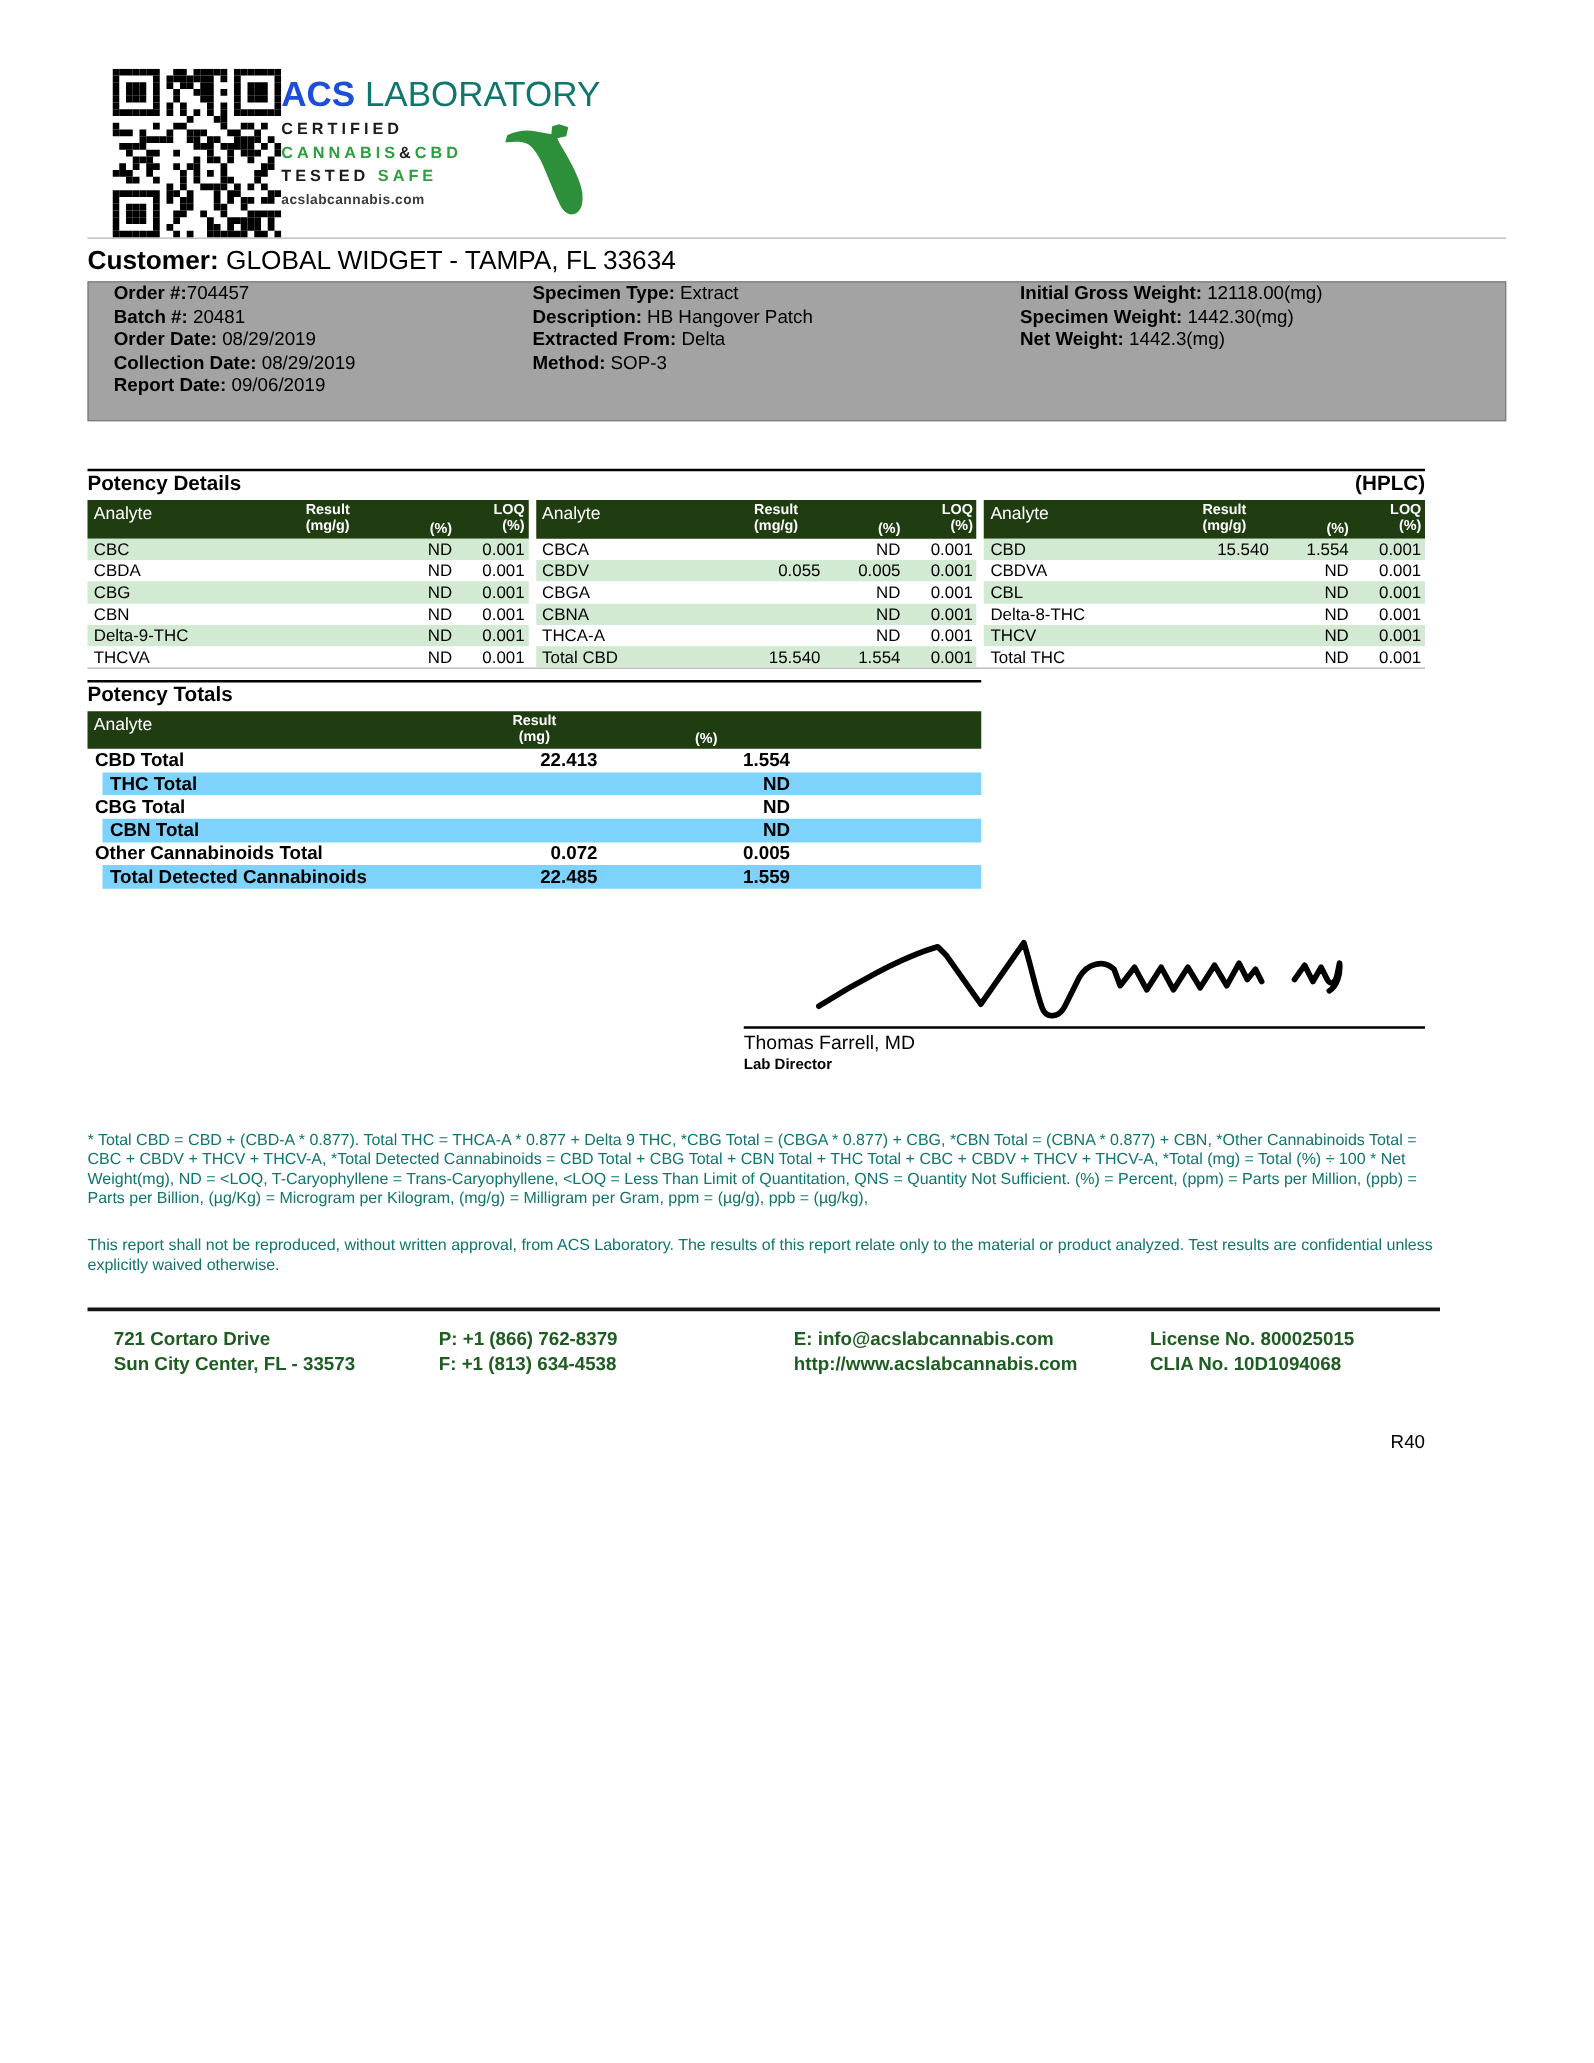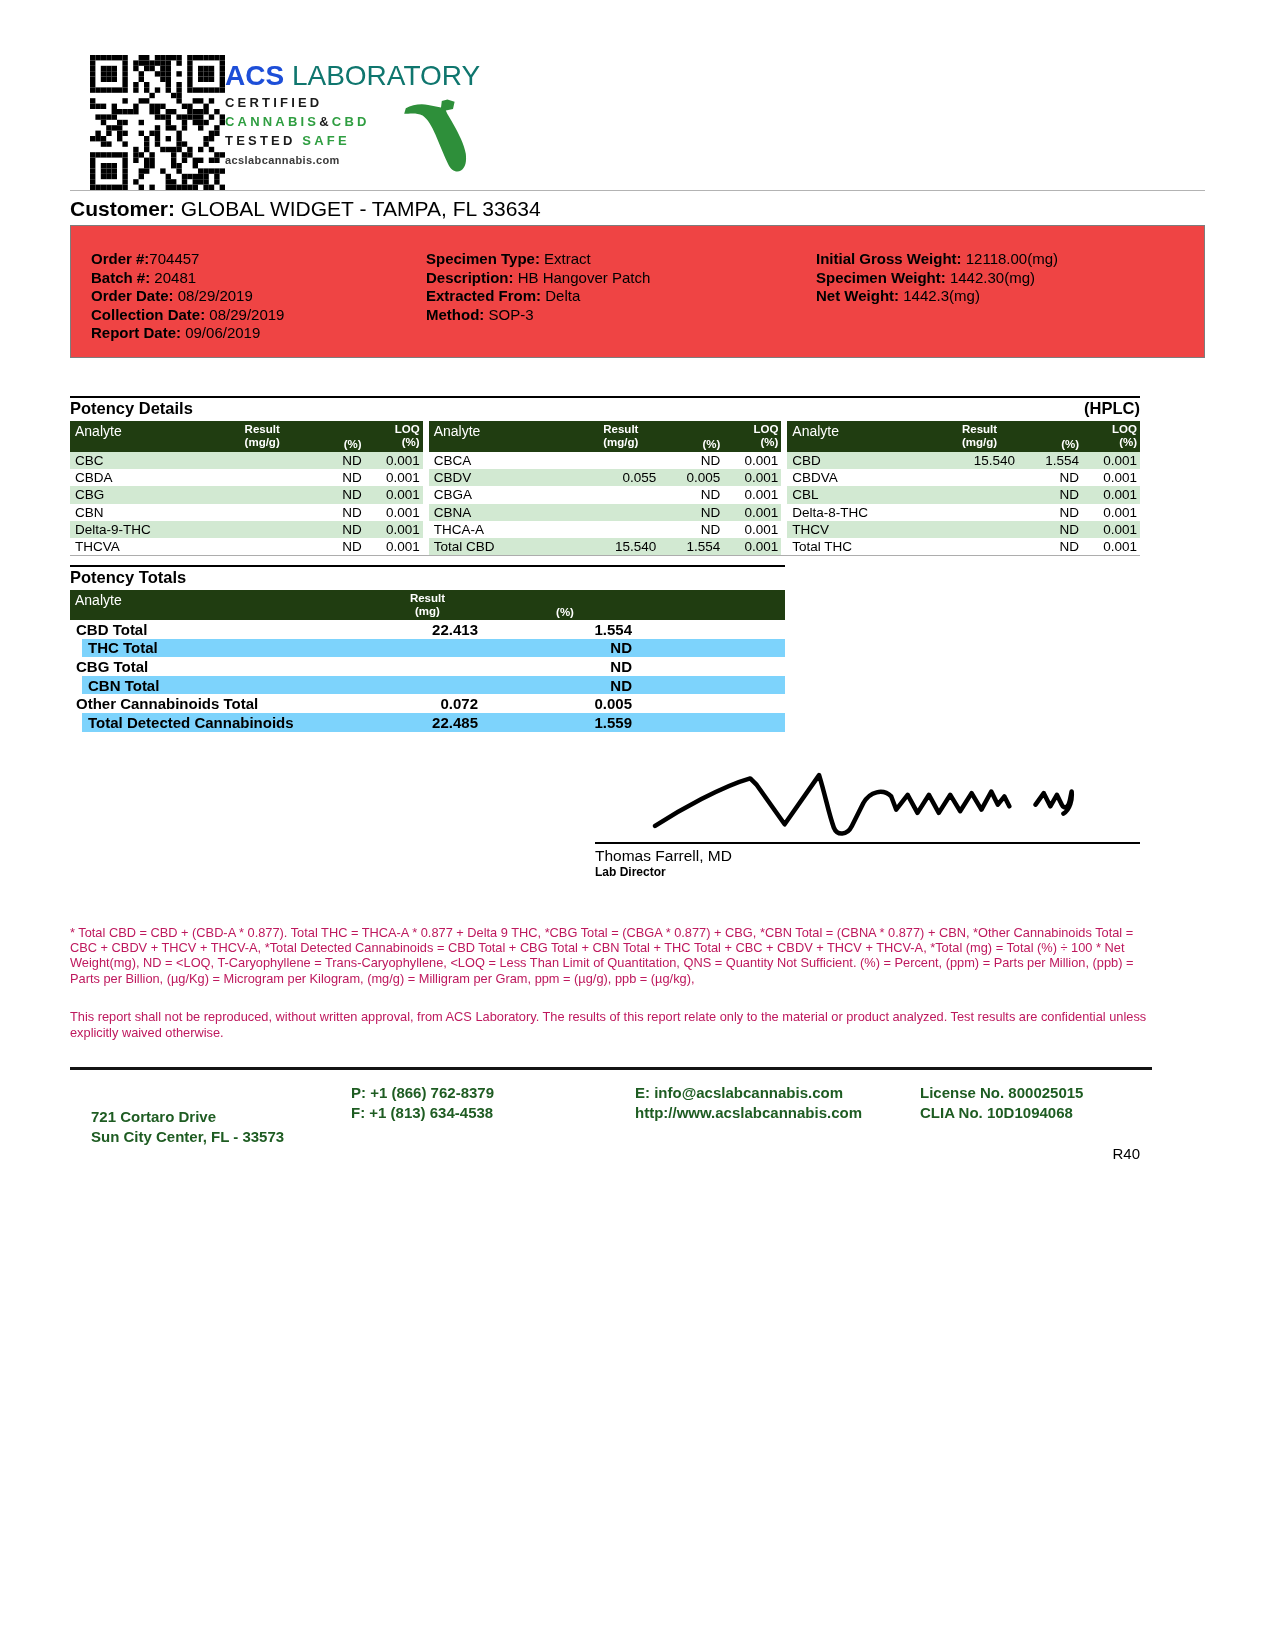--- a/index.html
+++ b/index.html
@@ -20,22 +20,22 @@
   .logo-line { font-size:13px; font-weight:bold; letter-spacing:3.2px; margin-top:4px; color:#1b1b1b; white-space:nowrap; }
   .green { color:#2f9e41; }
   .logo-web { font-size:11px; font-weight:bold; color:#3a3a3a; margin-top:6px; letter-spacing:.4px; }
   .florida { position:absolute; right:-14px; top:36px; width:80px; height:92px; }
   .header-rule { margin:0 70px; border:none; border-top:1px solid #b3b3b3; }
   
   .content { padding:0 70px; }
   .customer { padding:6px 0 4px 0; font-size:21px; }
   .customer .c-label { font-weight:bold; }
   .info-box {
-    display:flex; background:#ef4444; border:1px solid #7d7d7d;
-    padding:24px 20px 14px 20px; min-height:112px;
+    display:flex; background:#a3a3a3; border:1px solid #7d7d7d;
+    padding:0 20px 14px 20px; min-height:112px;
   }
   .info-col { font-size:15px; line-height:18.6px; }
   .info-col:nth-child(1){ width:335px; }
   .info-col:nth-child(2){ width:390px; }
   .info-col:nth-child(3){ flex:1; }
   .info-label { font-weight:bold; }
   
   .pd-section { margin-top:38px; width:1070px; }
   .section-head { border-top:2px solid #000; display:flex; justify-content:space-between; font-weight:bold; font-size:16.5px; padding:1px 0 3px 0; }
   .detail-tables { display:flex; gap:6px; border-bottom:1px solid #adadad; }
@@ -61,25 +61,25 @@
   .tc-analyte { padding-left:6px; }
   .tc-result { text-align:right; padding-right:32px; }
   .tc-pct { text-align:right; padding-right:28px; }
   
   .sig-block { margin:30px 0 0 525px; width:545px; }
   .sig-block svg { display:block; margin-bottom:-2px; }
   .sig-line { border-top:2px solid #000; }
   .sig-name { font-size:15.5px; margin-top:3px; }
   .sig-title { font-size:12px; font-weight:bold; }
   
-  .footnotes { margin-top:46px; width:1078px; font-size:12.8px; line-height:15.4px; color:#be185d; }
+  .footnotes { margin-top:46px; width:1078px; font-size:12.8px; line-height:15.4px; color:#0f766e; }
   .footnotes p + p { margin-top:23px; }
   .bottom-rule { margin-top:27px; width:1082px; border:none; border-top:3px solid #141414; }
   .footer { display:flex; margin-top:13px; padding-left:21px; color:#1e5c22; font-weight:bold; font-size:15px; line-height:19.5px; }
-  .f-col1 { width:260px;margin-top:24px; } .f-col2 { width:284px; } .f-col3 { width:285px; } .f-col4 { flex:1; }
+  .f-col1 { width:260px; } .f-col2 { width:284px; } .f-col3 { width:285px; } .f-col4 { flex:1; }
   .revision { position:absolute; top:1145px; right:135px; font-size:15px; }
 </style>
 </head>
 <body>
 
 <div class="page">
 
   <div class="header">
     <div class="qr">
         <svg viewBox="0 0 135 135" width="135" height="135" fill="#000">

